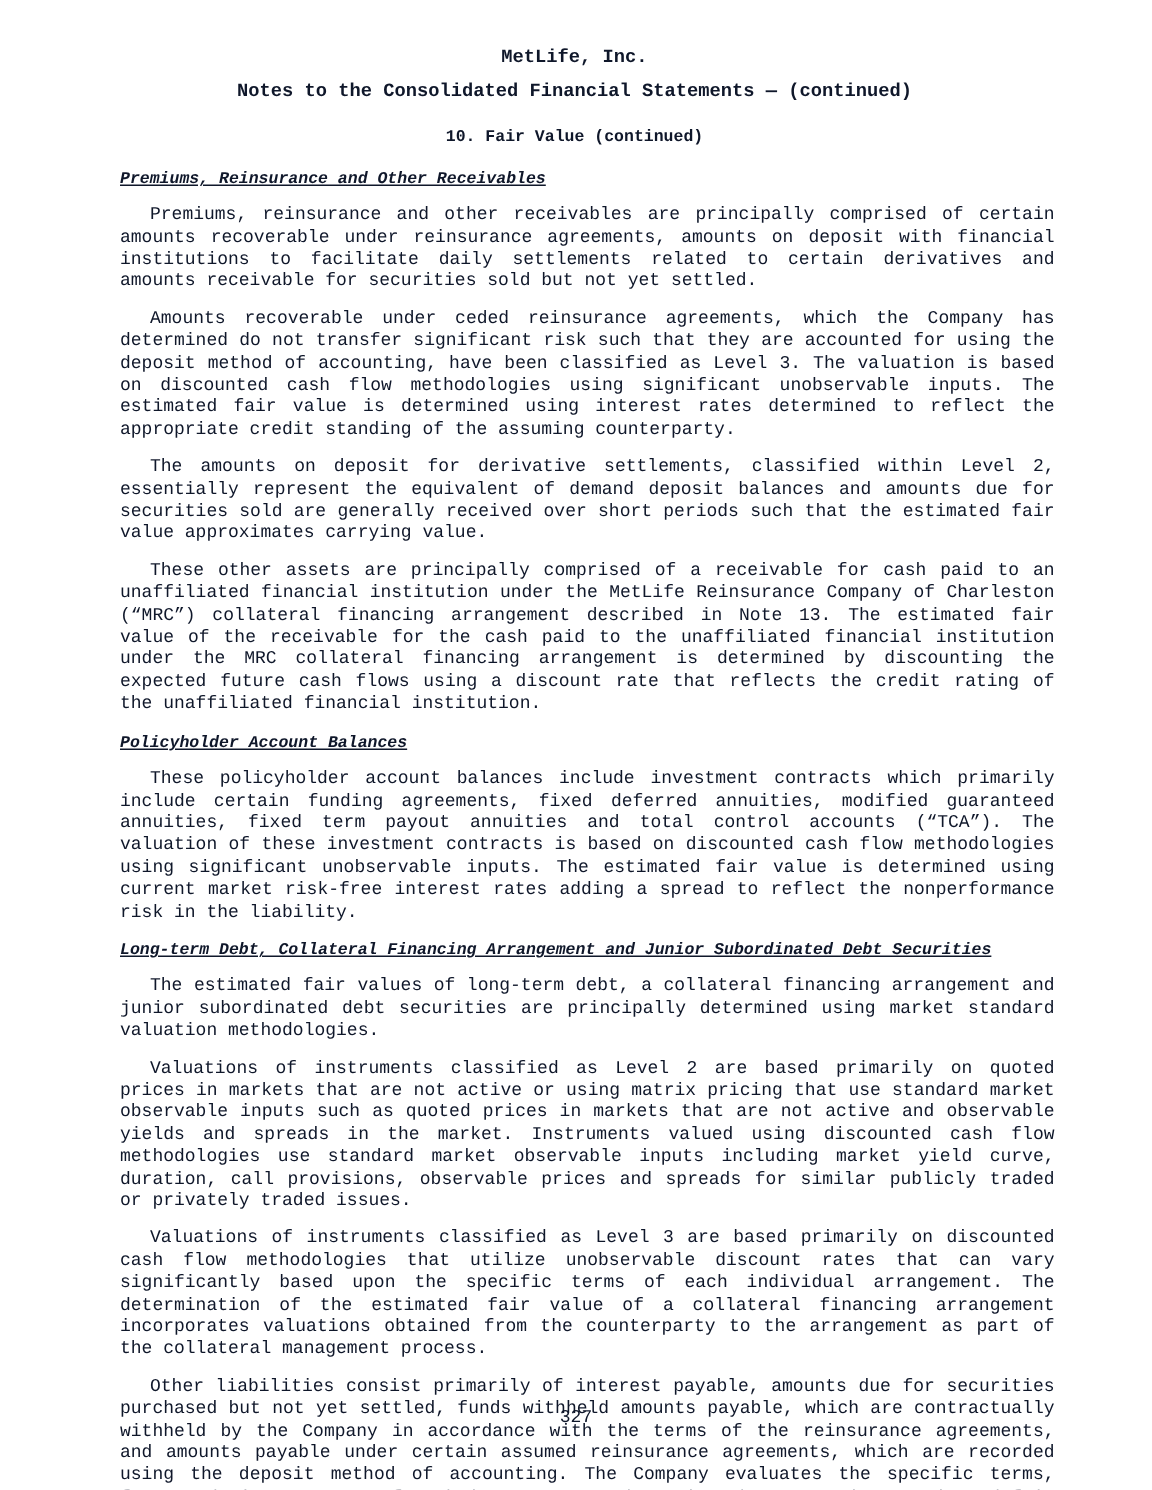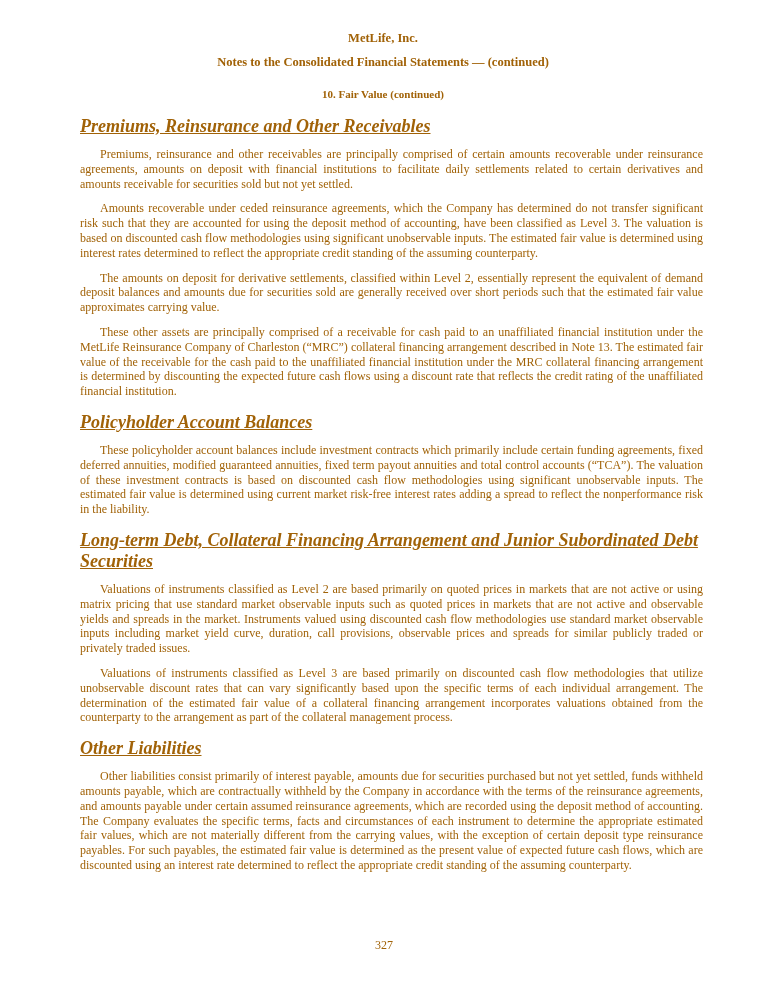--- a/index.html
+++ b/index.html
@@ -3,22 +3,22 @@
 <meta charset="utf-8">
 <style>
   * { margin: 0; padding: 0; box-sizing: border-box; }
   html, body { background: #ffffff; }
   .page {
     position: relative;
     width: 768px;
     height: 993px;
     margin: 0 auto;
     background: #ffffff;
-    color: #a16207;
-    font-family: Liberation Serif, serif;
+    color: #0f172a;
+    font-family: Liberation Mono, monospace;
     overflow: hidden;
   }
   .content {
     padding: 31px 65px 0 63px;
   }
   .doc-header { text-align: center; }
   .company-title {
     font-size: 12.5px;
     font-weight: bold;
     margin-bottom: 9px;
@@ -29,21 +29,21 @@
     margin-bottom: 18px;
   }
   .note-title {
     font-size: 11px;
     font-weight: bold;
     text-align: center;
     margin-bottom: 16px;
   }
   .sections { margin-left: 17px; }
   .sec-heading {
-    font-size: 18px;
+    font-size: 11px;
     font-weight: bold;
     font-style: italic;
     text-decoration: underline;
     margin-top: 13px;
     margin-bottom: 2px;
   }
   p.para {
     font-size: 12px;
     line-height: 14.8px;
     text-align: justify;
@@ -85,26 +85,26 @@
         <p class="para">These other assets are principally comprised of a receivable for cash paid to an unaffiliated financial institution under the MetLife Reinsurance Company of Charleston (“MRC”) collateral financing arrangement described in Note 13. The estimated fair value of the receivable for the cash paid to the unaffiliated financial institution under the MRC collateral financing arrangement is determined by discounting the expected future cash flows using a discount rate that reflects the credit rating of the unaffiliated financial institution.</p>
       </section>
 
       <section>
         <h3 class="sec-heading">Policyholder Account Balances</h3>
         <p class="para">These policyholder account balances include investment contracts which primarily include certain funding agreements, fixed deferred annuities, modified guaranteed annuities, fixed term payout annuities and total control accounts (“TCA”). The valuation of these investment contracts is based on discounted cash flow methodologies using significant unobservable inputs. The estimated fair value is determined using current market risk-free interest rates adding a spread to reflect the nonperformance risk in the liability.</p>
       </section>
 
       <section>
         <h3 class="sec-heading">Long-term Debt, Collateral Financing Arrangement and Junior Subordinated Debt Securities</h3>
+        <p class="para">The estimated fair values of long-term debt, a collateral financing arrangement and junior subordinated debt securities are principally determined using market standard valuation methodologies.</p>
         <p class="para">Valuations of instruments classified as Level 2 are based primarily on quoted prices in markets that are not active or using matrix pricing that use standard market observable inputs such as quoted prices in markets that are not active and observable yields and spreads in the market. Instruments valued using discounted cash flow methodologies use standard market observable inputs including market yield curve, duration, call provisions, observable prices and spreads for similar publicly traded or privately traded issues.</p>
         <p class="para">Valuations of instruments classified as Level 3 are based primarily on discounted cash flow methodologies that utilize unobservable discount rates that can vary significantly based upon the specific terms of each individual arrangement. The determination of the estimated fair value of a collateral financing arrangement incorporates valuations obtained from the counterparty to the arrangement as part of the collateral management process.</p>
       </section>
 
       <section>
-        <h3 class="sec-heading">Other Liabilities</h3>
         <p class="para">Other liabilities consist primarily of interest payable, amounts due for securities purchased but not yet settled, funds withheld amounts payable, which are contractually withheld by the Company in accordance with the terms of the reinsurance agreements, and amounts payable under certain assumed reinsurance agreements, which are recorded using the deposit method of accounting. The Company evaluates the specific terms, facts and circumstances of each instrument to determine the appropriate estimated fair values, which are not materially different from the carrying values, with the exception of certain deposit type reinsurance payables. For such payables, the estimated fair value is determined as the present value of expected future cash flows, which are discounted using an interest rate determined to reflect the appropriate credit standing of the assuming counterparty.</p>
       </section>
 
     </div>
   </div>
 
   <div class="page-footer">
     <span class="page-number">327</span>
   </div>
 </div>

